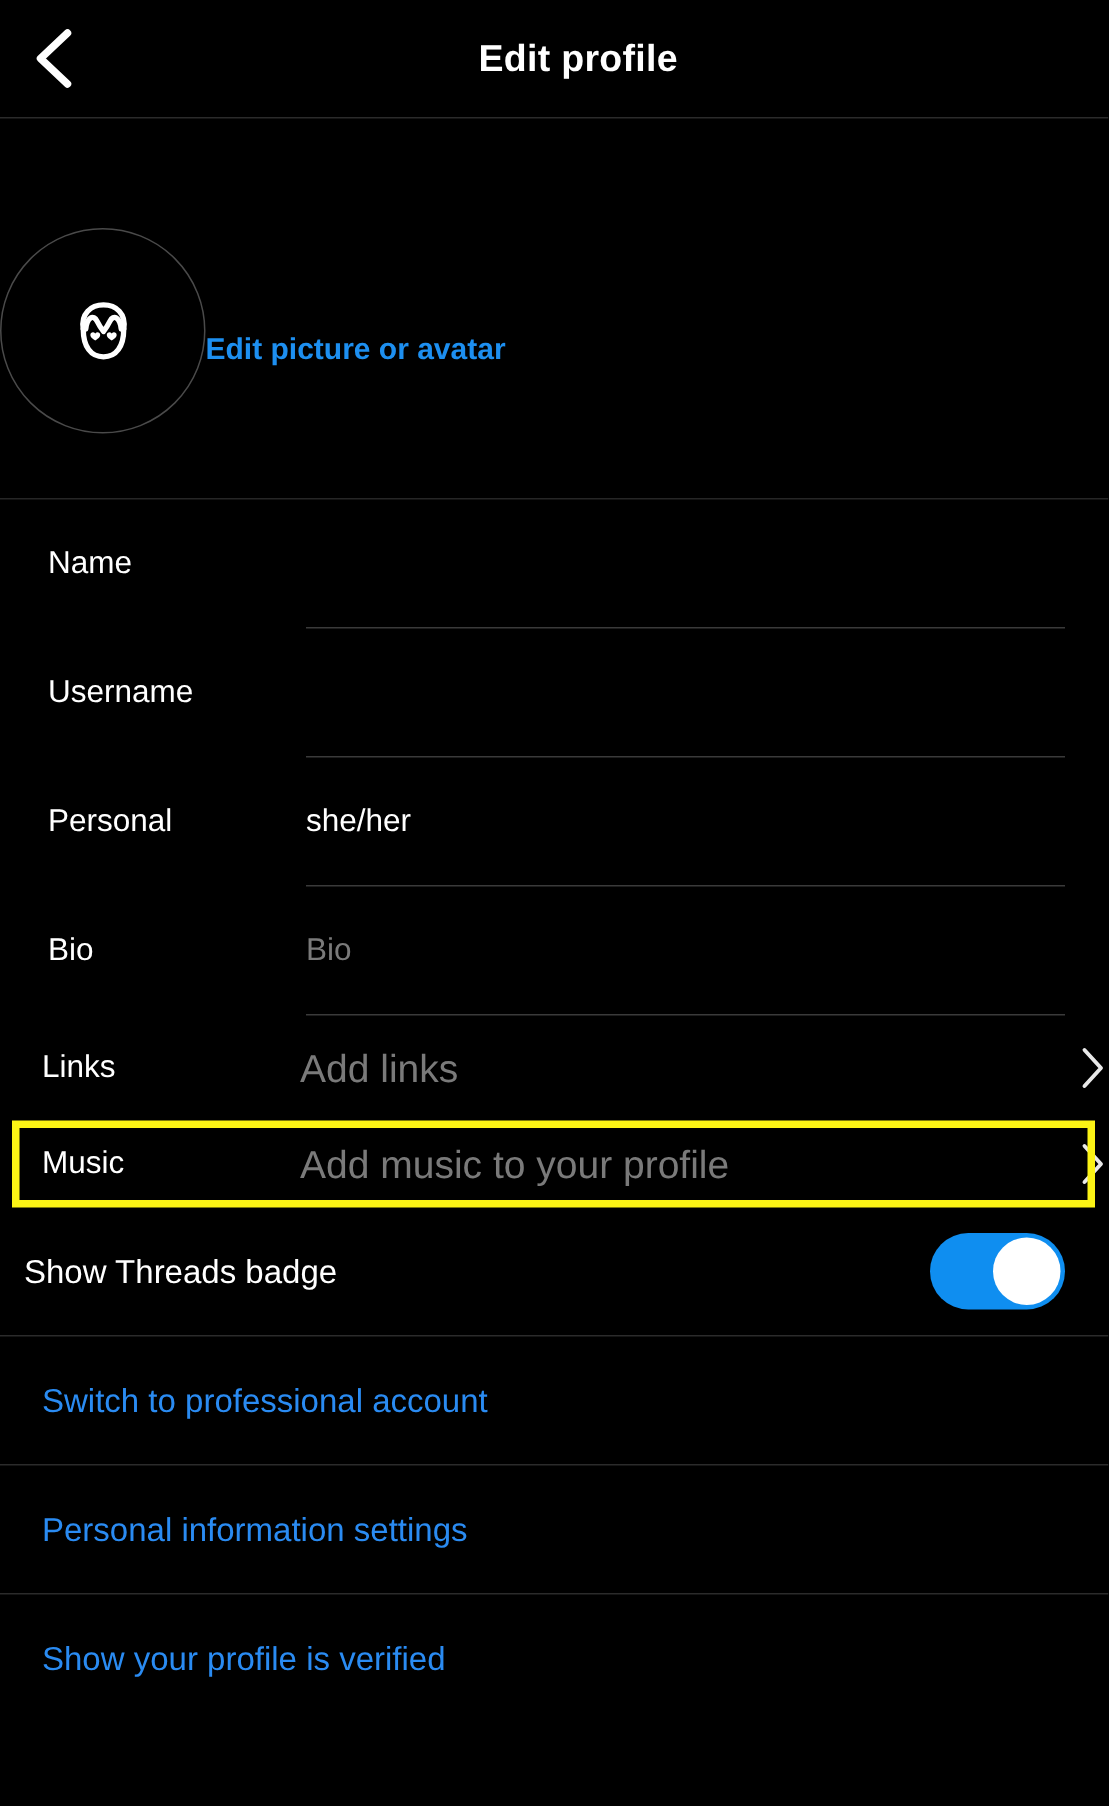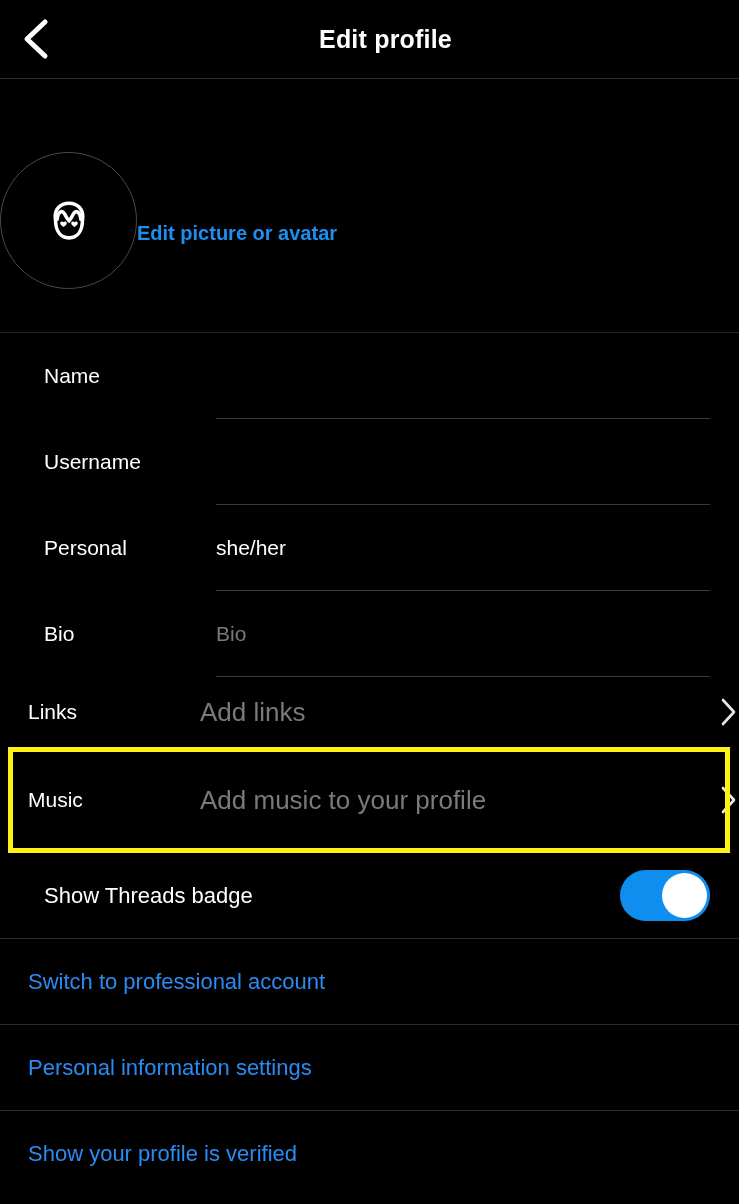--- a/index.html
+++ b/index.html
@@ -79,21 +79,21 @@
     font-weight: bold;
     cursor: pointer;
   }
 
   
   .field-row {
     position: relative;
     height: 86px;
     display: flex;
     align-items: center;
-    padding-left: 44px;
+    padding-left: 32px;
     box-sizing: border-box;
   }
   .field-label {
     width: 172px;
     flex: 0 0 172px;
     font-size: 21px;
     color: #ffffff;
   }
   .field-value-wrap {
     position: relative;
@@ -167,21 +167,21 @@
     box-sizing: border-box;
     pointer-events: none;
   }
 
   
   .toggle-row {
     position: relative;
     height: 86px;
     display: flex;
     align-items: center;
-    padding-left: 44px;
+    padding-left: 16px;
     padding-right: 29px;
     box-sizing: border-box;
     border-bottom: 1px solid #2b2b2b;
   }
   .toggle-label {
     flex: 1;
     font-size: 22px;
     color: #ffffff;
   }
   .toggle {
@@ -282,21 +282,21 @@
   <div class="field-label">Links</div>
   <div class="nav-placeholder">Add links</div>
   <div class="chevron-right">
     <svg width="18" height="30" viewBox="0 0 18 30">
       <polyline points="4,3 15,15 4,27" fill="none" stroke="#e8e8e8" stroke-width="2.6" stroke-linecap="round" stroke-linejoin="round"></polyline>
     </svg>
   </div>
 </div>
 
 <div class="highlight-wrap">
-  <div class="nav-row" style="height:106px;">
+  <div class="nav-row" style="height:58px;">
     <div class="field-label">Music</div>
     <div class="nav-placeholder">Add music to your profile</div>
     <div class="chevron-right">
       <svg width="18" height="30" viewBox="0 0 18 30">
         <polyline points="4,3 15,15 4,27" fill="none" stroke="#e8e8e8" stroke-width="2.6" stroke-linecap="round" stroke-linejoin="round"></polyline>
       </svg>
     </div>
   </div>
   <div class="highlight-box"></div>
 </div>

